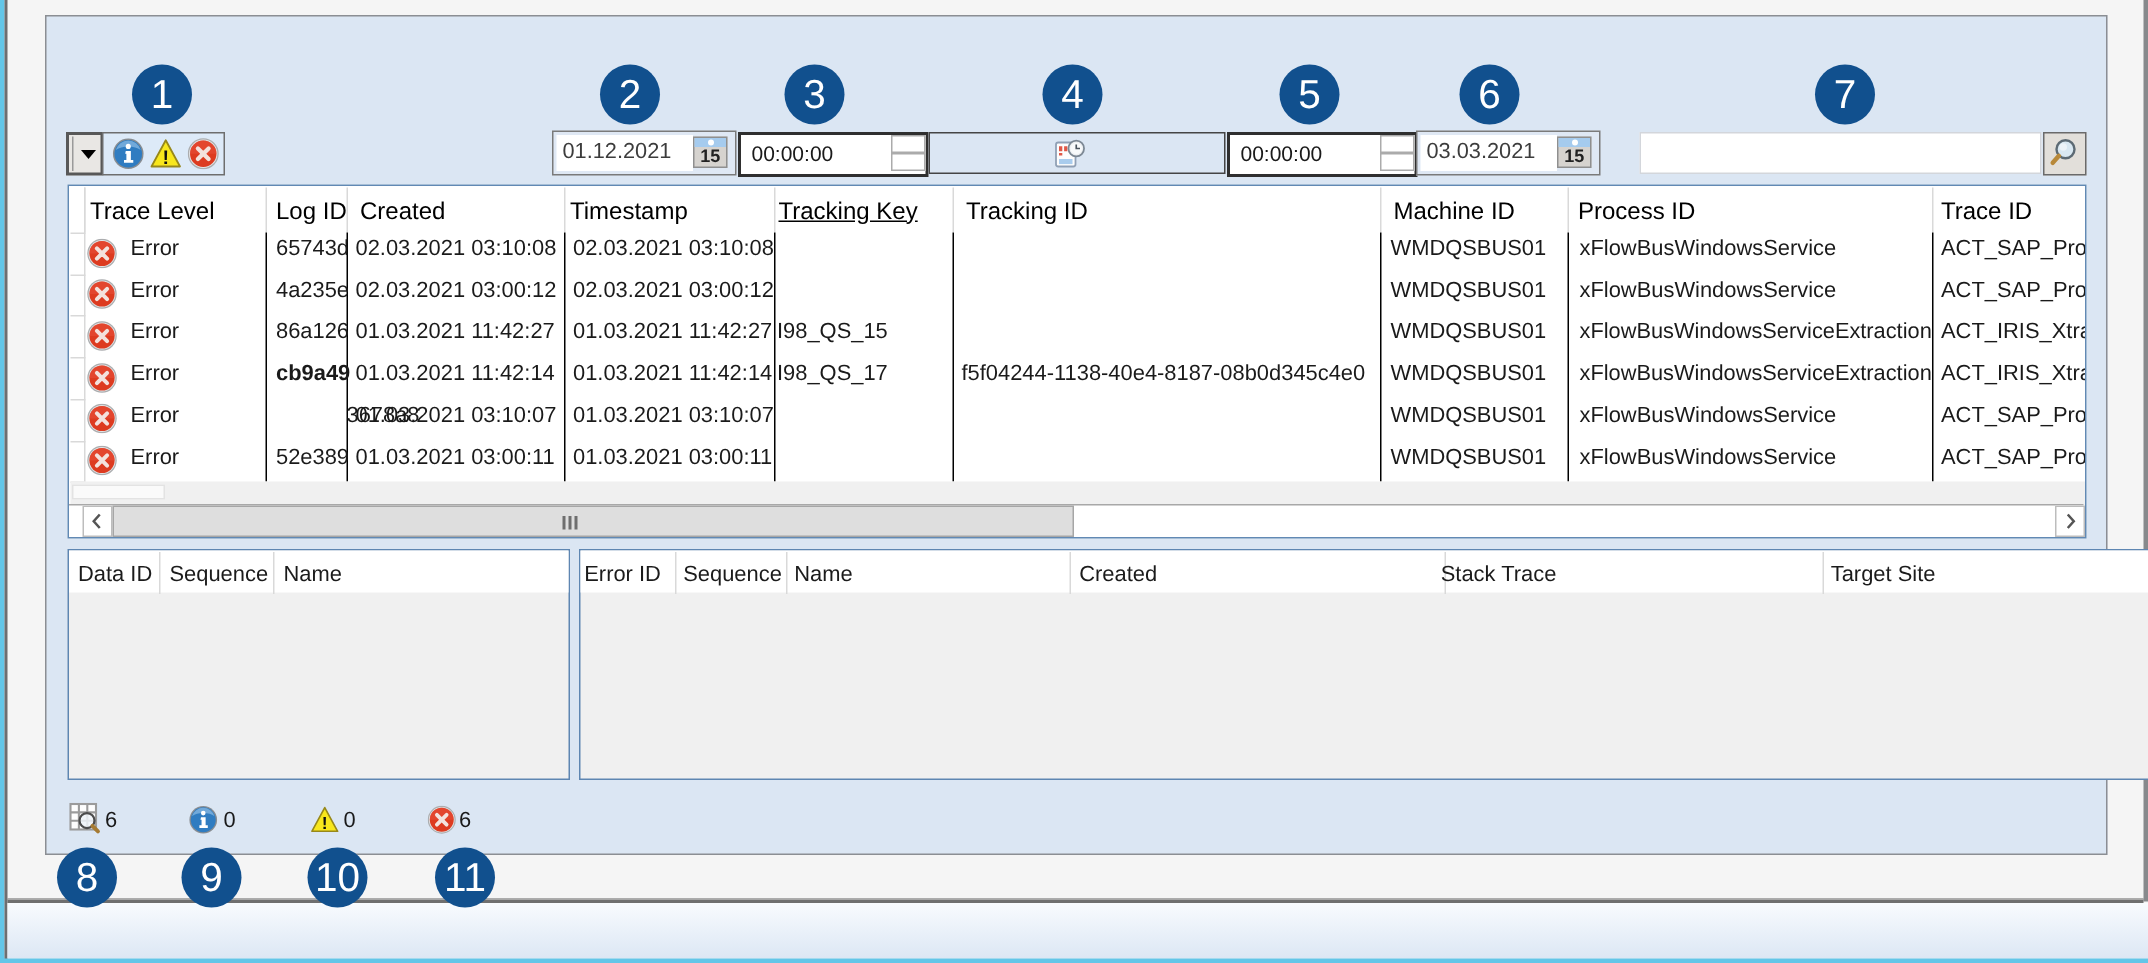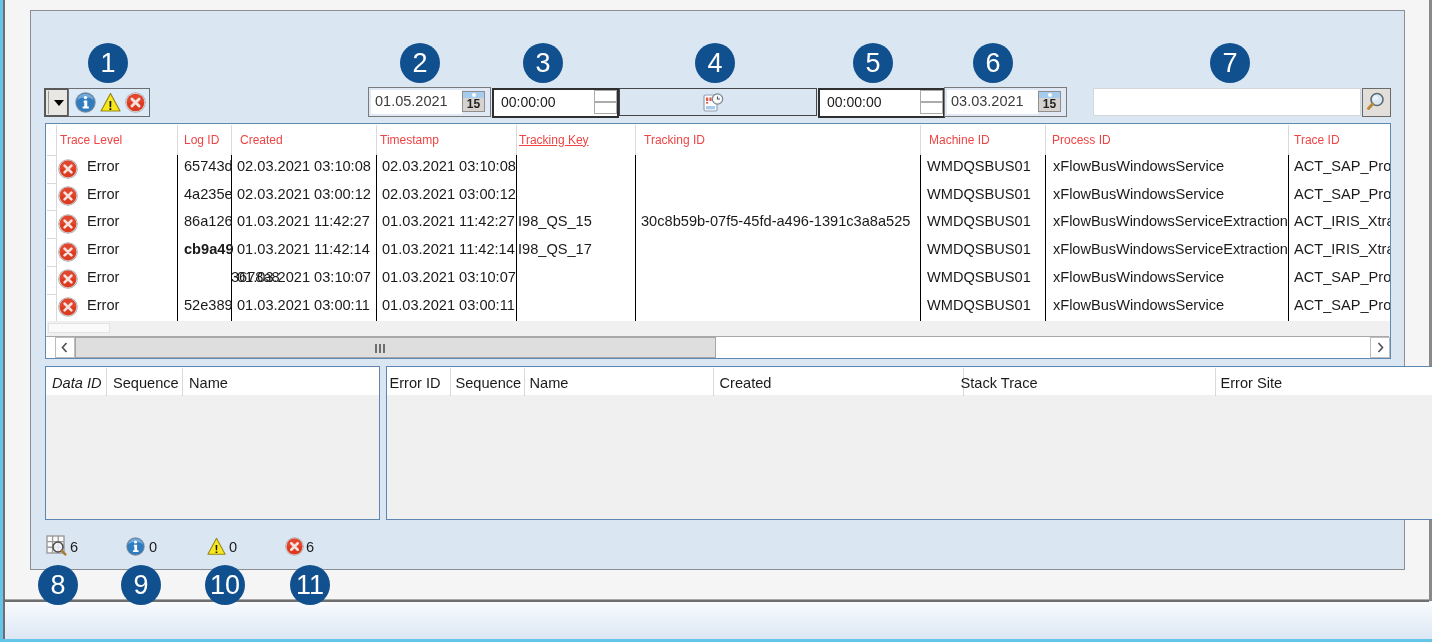--- a/index.html
+++ b/index.html
@@ -37,21 +37,21 @@
   .tf .spd{position:absolute;right:0;top:12px;width:23px;height:12px;background:#fff;border:1px solid #ababab;box-sizing:border-box;}
 
   #btn4{left:619px;top:88px;width:198px;height:28px;background:#dbe6f3;border:1px solid #454545;box-sizing:border-box;}
   #srch{left:1093px;top:88px;width:268px;height:28px;background:#fff;border:1px solid #d3d6db;box-sizing:border-box;}
   #srchbtn{left:1362px;top:88px;width:29px;height:29px;background:#e2dfda;border:1px solid #6a6a6a;box-sizing:border-box;}
 
   
   #grid{left:45px;top:123px;width:1346px;height:236px;background:#fff;border:1.5px solid #6189b4;box-sizing:border-box;overflow:hidden;}
   .hsep{position:absolute;top:1px;width:1px;height:30px;background:#d9d9d9;}
   .vline{position:absolute;top:31px;width:1px;height:166px;background:#000;}
-  .hdr{position:absolute;top:8.5px;font-size:12px;color:#ef4444;white-space:nowrap;}
+  .hdr{position:absolute;top:8.5px;font-size:16px;color:#000000;white-space:nowrap;}
   .row{position:absolute;left:1px;width:1343px;height:27.7px;}
   .cell{position:absolute;top:3px;font-size:14.6px;color:#1a1a1a;white-space:nowrap;}
   #gutter{position:absolute;left:1px;top:1px;width:10px;height:196px;border-right:1px solid #d9d9d9;box-sizing:border-box;}
   #filler{position:absolute;left:1px;top:197px;width:1344px;height:16px;background:#f0f0f0;}
   #stub{position:absolute;left:2px;top:199px;width:62px;height:10px;background:#fafafa;border:1px solid #e3e3e3;box-sizing:border-box;}
   #hscroll{position:absolute;left:0px;top:212px;width:1343px;height:22px;background:#fff;border-top:1px solid #a8a8a8;box-sizing:border-box;}
   .sbtn{position:absolute;top:0px;width:20px;height:21px;background:#fff;border:1px solid #bdbdbd;box-sizing:border-box;
         color:#5b5b5b;font-size:13px;text-align:center;line-height:19px;}
   #thumb{position:absolute;left:29px;top:0px;width:641px;height:21px;background:#dedede;border:1px solid #a6a6a6;box-sizing:border-box;}
   .grip{position:absolute;top:6px;width:2px;height:9px;background:#6e6e6e;}
@@ -108,21 +108,21 @@
 </svg>
   <svg class="abs" style="left:125px;top:92px;" width="21" height="21" viewBox="0 0 20 20">
  <circle cx="10" cy="10" r="9.8" fill="#abadaf"></circle>
  <circle cx="10" cy="10" r="9.0" fill="#e4e5e6"></circle>
  <circle cx="10" cy="10" r="8.4" fill="#dd3b20"></circle>
  <path d="M10 10 m-8.4 0 a8.4 8.4 0 0 1 16.8 0z" fill="#e8503a" opacity="0.55"></path>
  <path d="M6.6 6.6 L13.4 13.4 M13.4 6.6 L6.6 13.4" stroke="#f3e2dd" stroke-width="2.7" stroke-linecap="round"></path>
 </svg>
 
   <div class="dp" style="left:368px;top:87px;">
-    <div class="fld">01.05.2021</div>
+    <div class="fld">01.12.2021</div>
     <div class="cal">
       <div class="band"></div>
       <div class="dot"></div>
       <div class="n">15</div>
     </div>
   </div>
   <div class="tf" style="left:492px;top:88px;">
     <div class="txt">00:00:00</div>
     <div class="spu"></div>
     <div class="spd"></div>
@@ -238,38 +238,38 @@
   <circle cx="10" cy="10" r="9.0" fill="#e4e5e6"></circle>
   <circle cx="10" cy="10" r="8.4" fill="#dd3b20"></circle>
   <path d="M10 10 m-8.4 0 a8.4 8.4 0 0 1 16.8 0z" fill="#e8503a" opacity="0.55"></path>
   <path d="M6.6 6.6 L13.4 13.4 M13.4 6.6 L6.6 13.4" stroke="#f3e2dd" stroke-width="2.7" stroke-linecap="round"></path>
 </svg></div>
         <div class="cell" style="left:40px;">Error</div>
         <div class="cell" style="left:137px;">86a126</div>
         <div class="cell" style="left:190px;">01.03.2021 11:42:27</div>
         <div class="cell" style="left:335px;">01.03.2021 11:42:27</div>
         <div class="cell" style="left:471px;">I98_QS_15</div>
-        <div class="cell" style="left:594px;">30c8b59b-07f5-45fd-a496-1391c3a8a525</div>
         <div class="cell" style="left:880px;">WMDQSBUS01</div>
         <div class="cell" style="left:1006px;transform:scaleX(0.995);transform-origin:0 0;">xFlowBusWindowsServiceExtraction</div>
         <div class="cell" style="left:1247px;">ACT_IRIS_Xtrac</div>
       </div>
       <div class="row" style="top:114.1px">
         <div class="errico" style="left:11px;top:3.5px;"><svg width="20" height="20" viewBox="0 0 20 20">
   <circle cx="10" cy="10" r="9.8" fill="#abadaf"></circle>
   <circle cx="10" cy="10" r="9.0" fill="#e4e5e6"></circle>
   <circle cx="10" cy="10" r="8.4" fill="#dd3b20"></circle>
   <path d="M10 10 m-8.4 0 a8.4 8.4 0 0 1 16.8 0z" fill="#e8503a" opacity="0.55"></path>
   <path d="M6.6 6.6 L13.4 13.4 M13.4 6.6 L6.6 13.4" stroke="#f3e2dd" stroke-width="2.7" stroke-linecap="round"></path>
 </svg></div>
         <div class="cell" style="left:40px;">Error</div>
         <div class="cell" style="left:137px;font-weight:bold;">cb9a49</div>
         <div class="cell" style="left:190px;">01.03.2021 11:42:14</div>
         <div class="cell" style="left:335px;">01.03.2021 11:42:14</div>
         <div class="cell" style="left:471px;">I98_QS_17</div>
+        <div class="cell" style="left:594px;">f5f04244-1138-40e4-8187-08b0d345c4e0</div>
         <div class="cell" style="left:880px;">WMDQSBUS01</div>
         <div class="cell" style="left:1006px;transform:scaleX(0.995);transform-origin:0 0;">xFlowBusWindowsServiceExtraction</div>
         <div class="cell" style="left:1247px;">ACT_IRIS_Xtrac</div>
       </div>
       <div class="row" style="top:141.8px">
         <div class="errico" style="left:11px;top:3.5px;"><svg width="20" height="20" viewBox="0 0 20 20">
   <circle cx="10" cy="10" r="9.8" fill="#abadaf"></circle>
   <circle cx="10" cy="10" r="9.0" fill="#e4e5e6"></circle>
   <circle cx="10" cy="10" r="8.4" fill="#dd3b20"></circle>
   <path d="M10 10 m-8.4 0 a8.4 8.4 0 0 1 16.8 0z" fill="#e8503a" opacity="0.55"></path>
@@ -314,37 +314,37 @@
       <div class="sbtn" style="left:1324px;"><svg width="18" height="19" viewBox="0 0 18 19">
           <path d="M7.5 5 L11.5 9.5 L7.5 14" fill="none" stroke="#555" stroke-width="1.7"></path>
         </svg></div>
     </div>
   </div>
 
   <div class="bp" style="left:45px;width:335px;">
     <div class="bh"></div>
     <div class="sep" style="left:60px;"></div>
     <div class="sep" style="left:136px;"></div>
-    <div class="ht" style="left:6px;font-style:italic;">Data ID</div>
+    <div class="ht" style="left:6px;">Data ID</div>
     <div class="ht" style="left:67px;">Sequence</div>
     <div class="ht" style="left:143px;">Name</div>
   </div>
   <div class="bp" style="left:385.5px;width:1077px;">
     <div class="bh"></div>
     <div class="sep" style="left:63px;"></div>
     <div class="sep" style="left:137px;"></div>
     <div class="sep" style="left:326px;"></div>
     <div class="sep" style="left:576px;"></div>
     <div class="sep" style="left:828px;"></div>
     <div class="ht" style="left:3px;">Error ID</div>
     <div class="ht" style="left:69px;">Sequence</div>
     <div class="ht" style="left:143px;">Name</div>
     <div class="ht" style="left:333px;">Created</div>
     <div class="ht" style="left:574px;">Stack Trace</div>
-    <div class="ht" style="left:834px;">Error Site</div>
+    <div class="ht" style="left:834px;">Target Site</div>
   </div>
 
   <svg class="abs" style="left:46px;top:535px;" width="22" height="22" viewBox="0 0 22 22">
  <rect x="1" y="1" width="17" height="17" fill="#fdfdfd" stroke="#9b9b9b" stroke-width="1.4"></rect>
  <path d="M1 6.6 H18 M1 12.2 H18 M6.6 1 V18 M12.2 1 V18" stroke="#9b9b9b" stroke-width="1.4"></path>
  <circle cx="12" cy="12" r="5" fill="#eef3f8" fill-opacity="0.85" stroke="#4d4d4d" stroke-width="1.5"></circle>
  <path d="M15.6 15.6 L19.3 19.3" stroke="#a67b33" stroke-width="2.6" stroke-linecap="round"></path>
 </svg>
   <div class="st" style="left:70px;">6</div>
   <svg class="abs" style="left:126px;top:537px;" width="19" height="19" viewBox="0 0 21 21">

